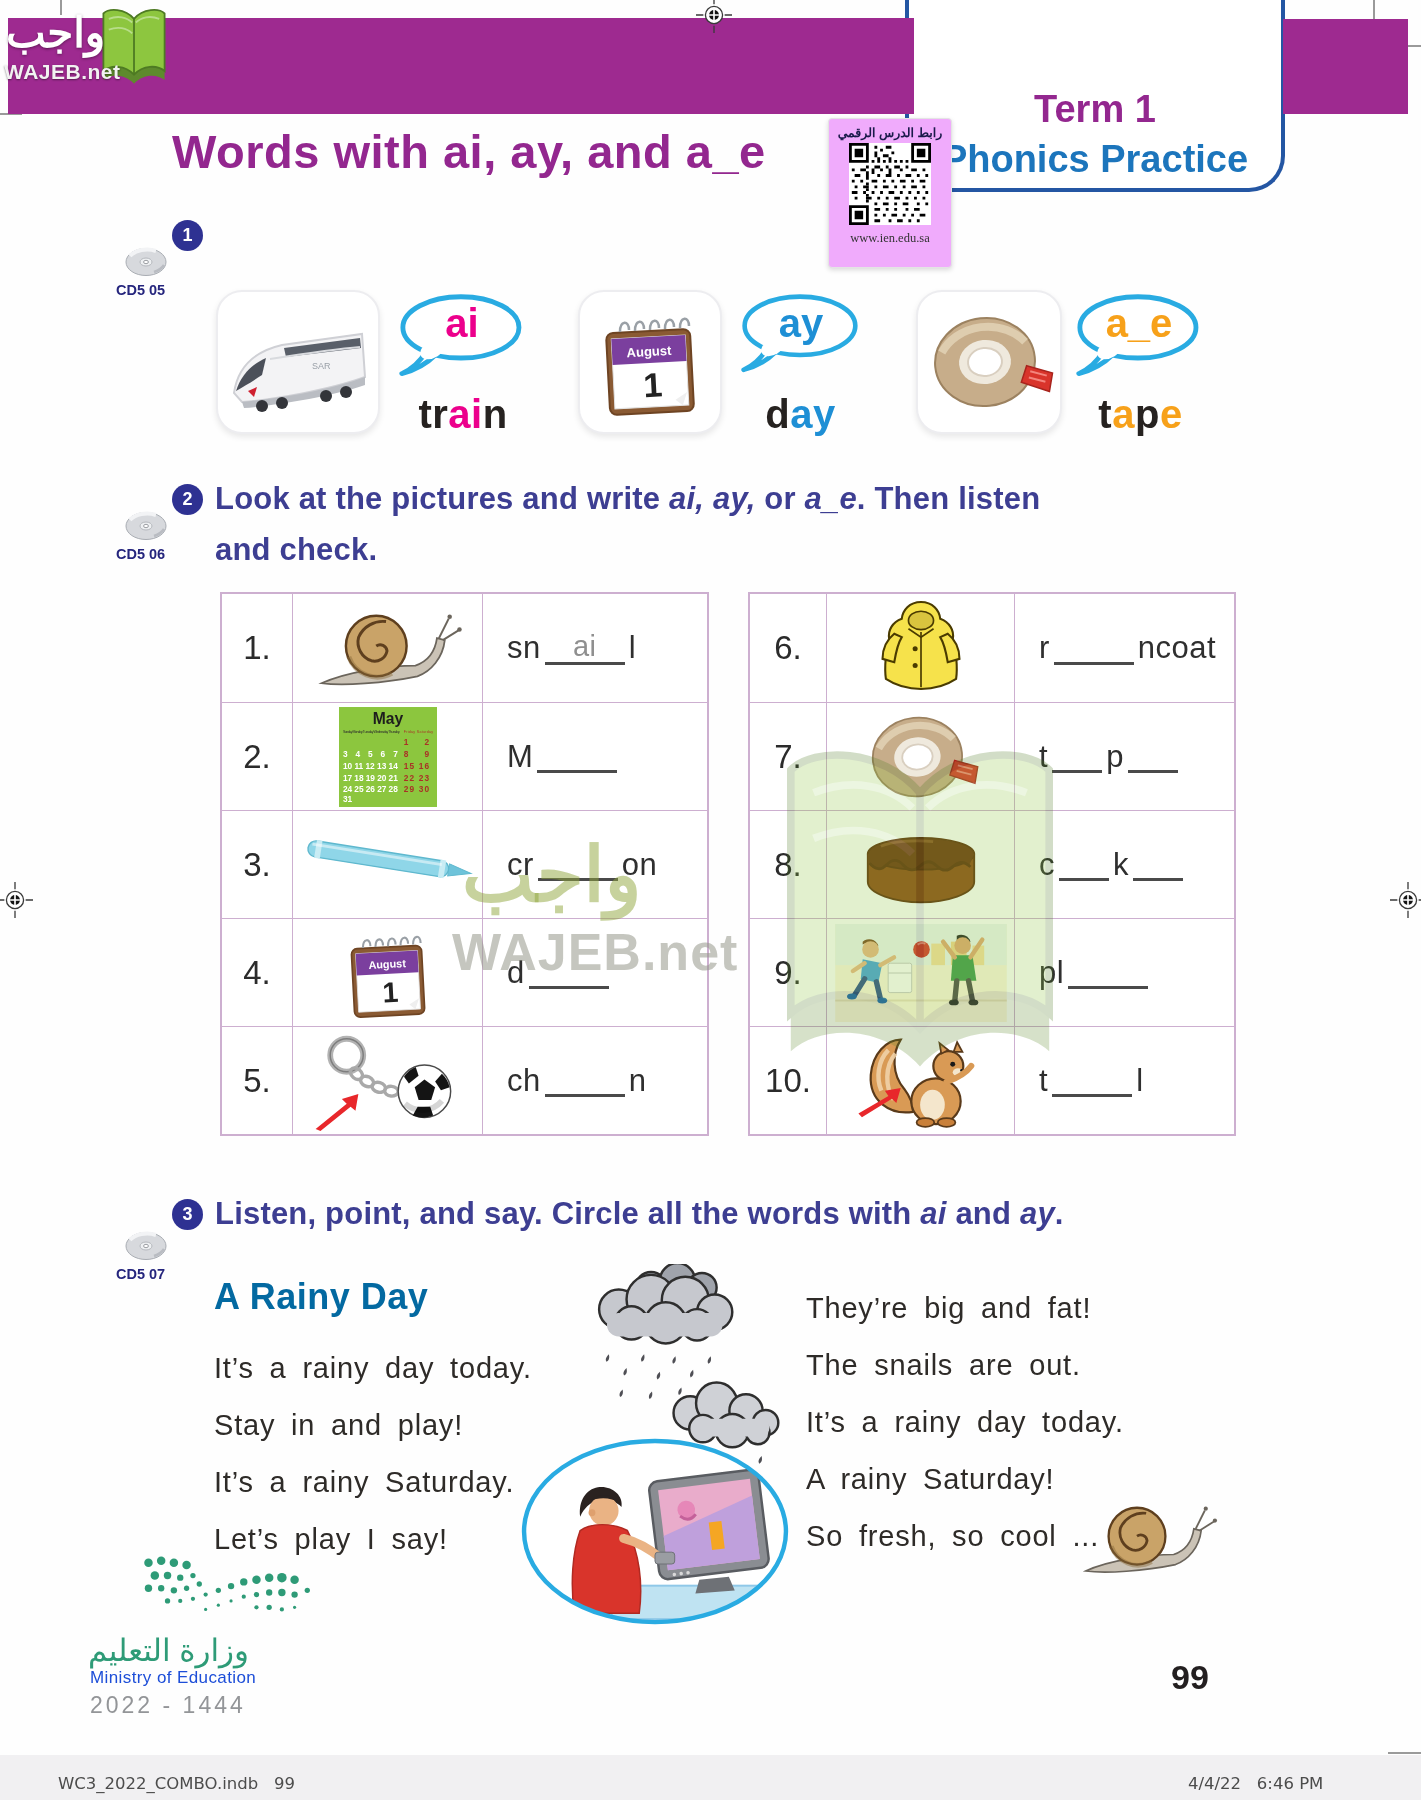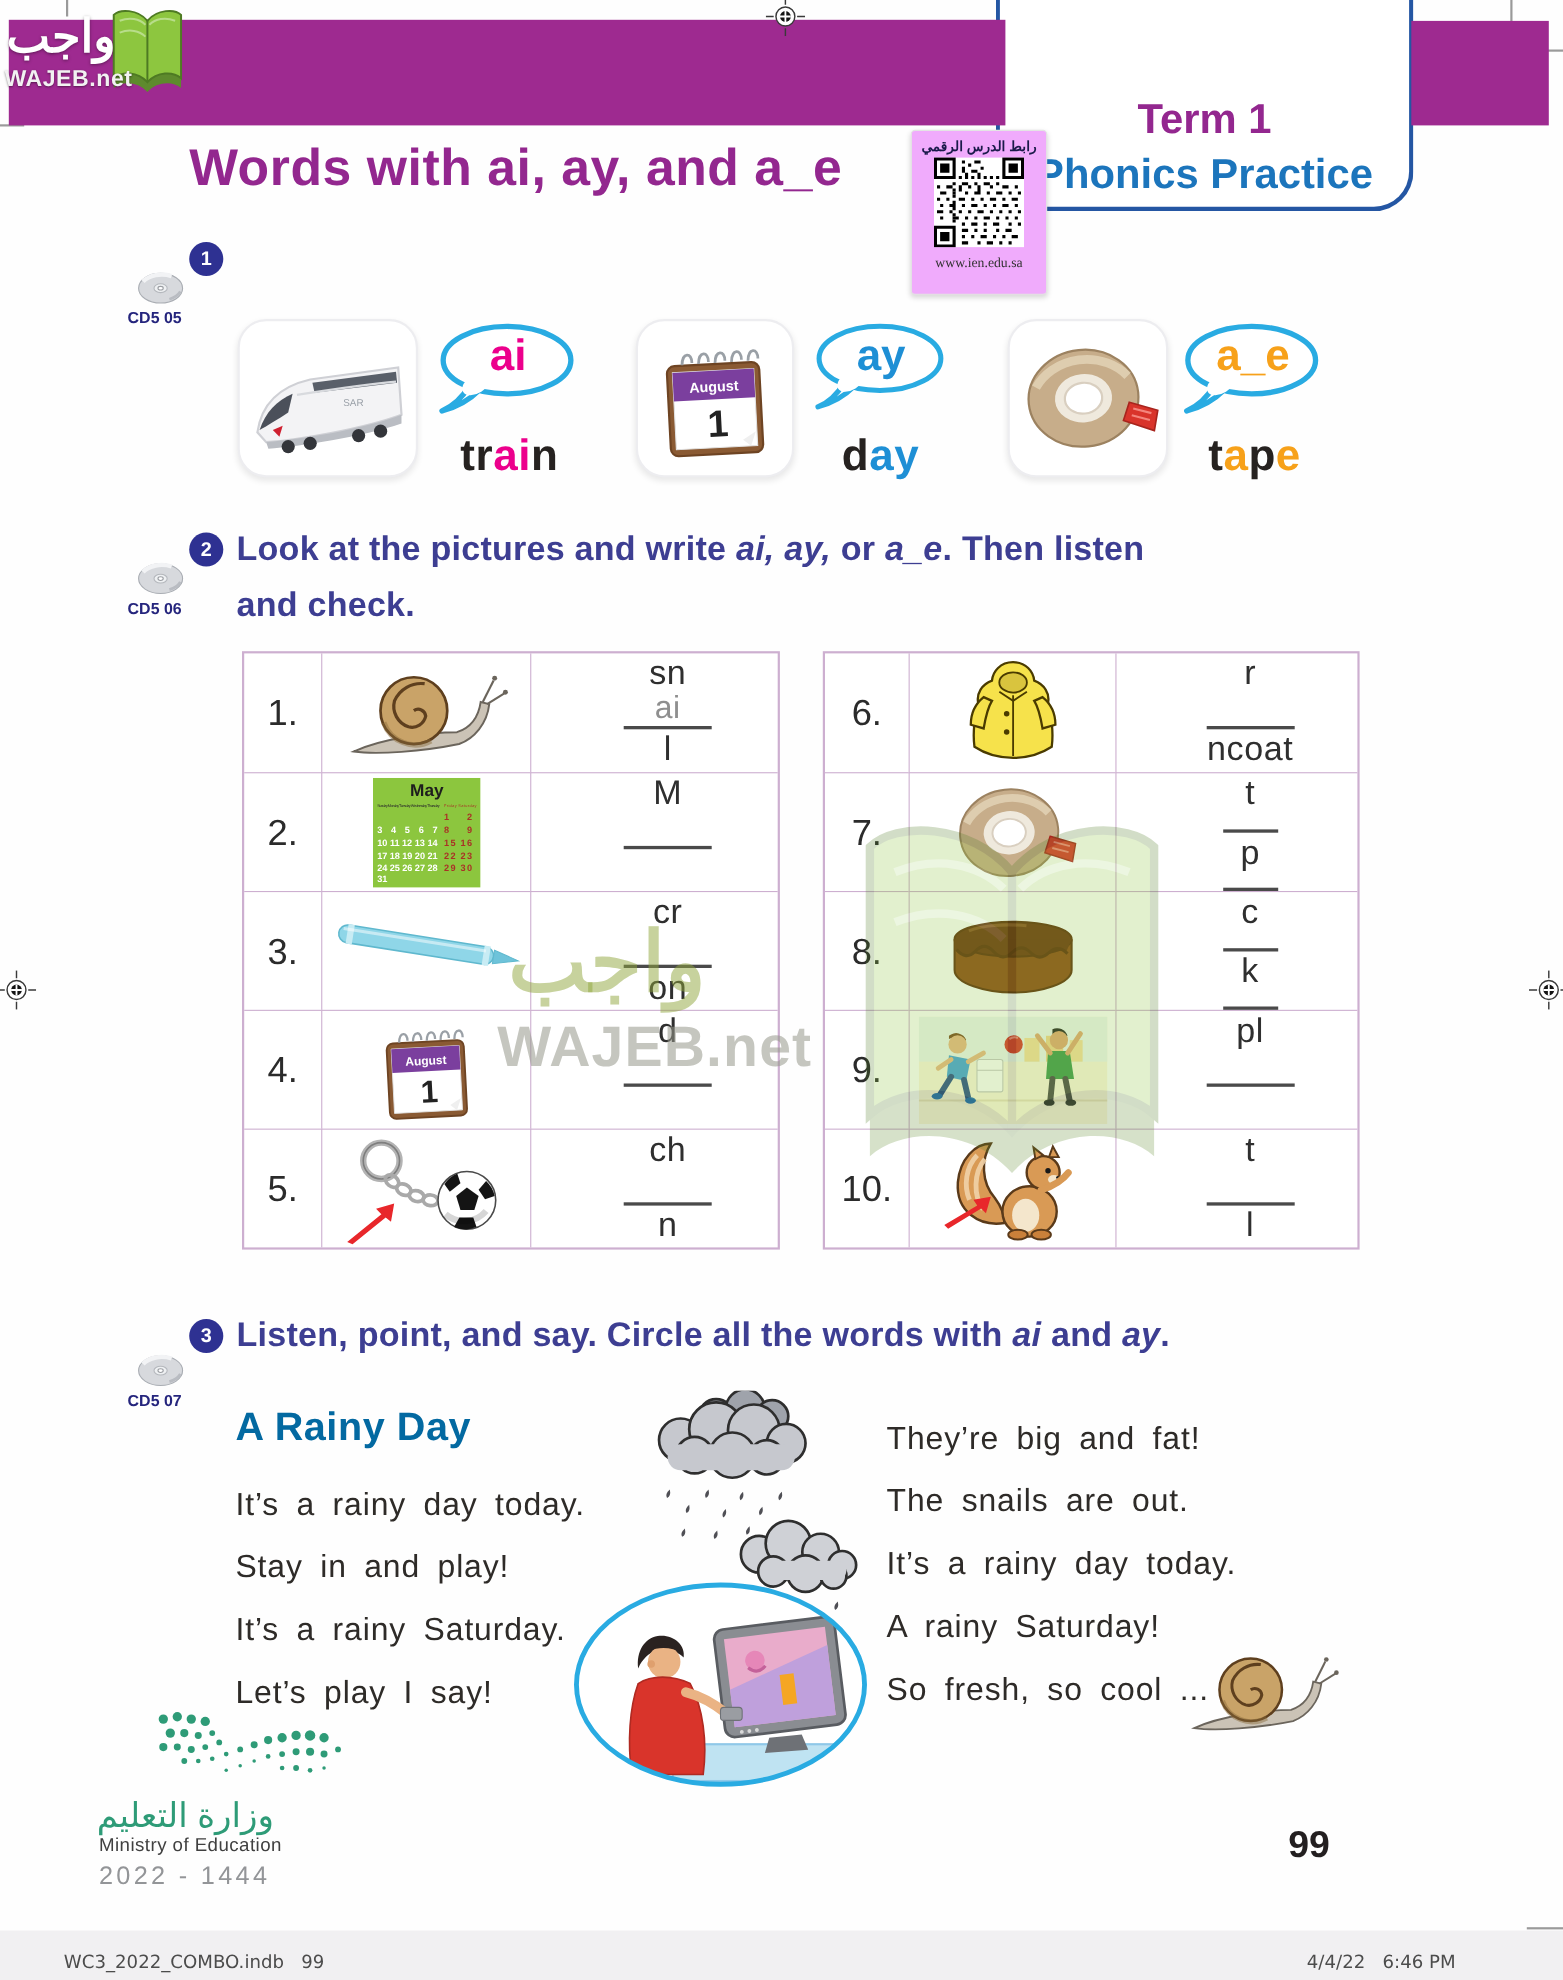--- a/index.html
+++ b/index.html
@@ -34,34 +34,34 @@
   .bub-label{position:absolute;left:0;top:8px;width:100%;text-align:center;font-size:40px;font-weight:700;}
   .pword{font-size:40px;font-weight:700;color:#262220;text-align:center;letter-spacing:.5px;}
   .c-pink{color:#ec008c;} .c-blue{color:#1e8fd5;} .c-orange{color:#f7a11a;}
   
   .ptable{display:grid;border:2px solid #cdafd0;background:#fff;}
   .ptable>div{border-left:1.5px solid #cdafd0;border-top:1.5px solid #cdafd0;display:flex;align-items:center;box-sizing:border-box;}
   .ptable>div:nth-child(-n+3){border-top:none;}
   .ptable>div:nth-child(3n+1){border-left:none;}
   .ncell{justify-content:center;font-size:33px;color:#2b2b2b;}
   .icell{justify-content:center;}
-  .wcell{padding-left:24px;font-size:31px;color:#2f2f2f;letter-spacing:.5px;flex-direction:column;}
+  .wcell{padding-left:24px;font-size:31px;color:#2f2f2f;letter-spacing:.5px;}
   .bl{display:inline-block;border-bottom:3px solid #4a4a4a;height:30px;vertical-align:-4px;margin:0 4px;position:relative;}
   .bl.w{width:80px;} .bl.n{width:50px;}
   .fill{position:absolute;left:0;right:0;bottom:-1px;text-align:center;color:#8f8f8f;font-size:29px;font-style:normal;}
   
   .wm{pointer-events:none;}
   .wm-ar{left:462px;top:830px;font-size:76px;font-weight:700;color:rgba(143,166,60,.5);}
   .wm-en{left:452px;top:922px;font-size:52px;font-weight:700;color:rgba(150,152,138,.55);letter-spacing:1px;}
   
   .poem-title{left:214px;top:1276px;font-size:36px;font-weight:700;color:#0369a1;letter-spacing:.5px;}
   .pline{font-size:29px;color:#2e2b28;letter-spacing:.8px;word-spacing:7px;height:57px;line-height:57px;white-space:nowrap;}
   
   .min-ar{left:88px;top:1632px;font-size:31px;color:#2e9b77;}
-  .min-en{left:90px;top:1668px;font-size:17px;color:#404040;letter-spacing:.4px;}
+  .min-en{left:90px;top:1668px;font-size:17px;color:#1d4ed8;letter-spacing:.4px;}
   .min-yr{left:90px;top:1692px;font-size:23px;color:#939598;letter-spacing:3px;}
   .pageno{left:1160px;top:1658px;width:60px;text-align:center;font-size:34px;font-weight:700;color:#231f20;}
   .footband{left:0;top:1755px;width:1421px;height:45px;background:#f1f0f2;}
   .foot{font-family:"DejaVu Sans",sans-serif;font-size:16.5px;color:#4c4c4c;white-space:pre;}
   .trim{background:#9a9a9a;}
 </style>
 </head>
 <body>
 
 <svg width="0" height="0" style="position:absolute">

